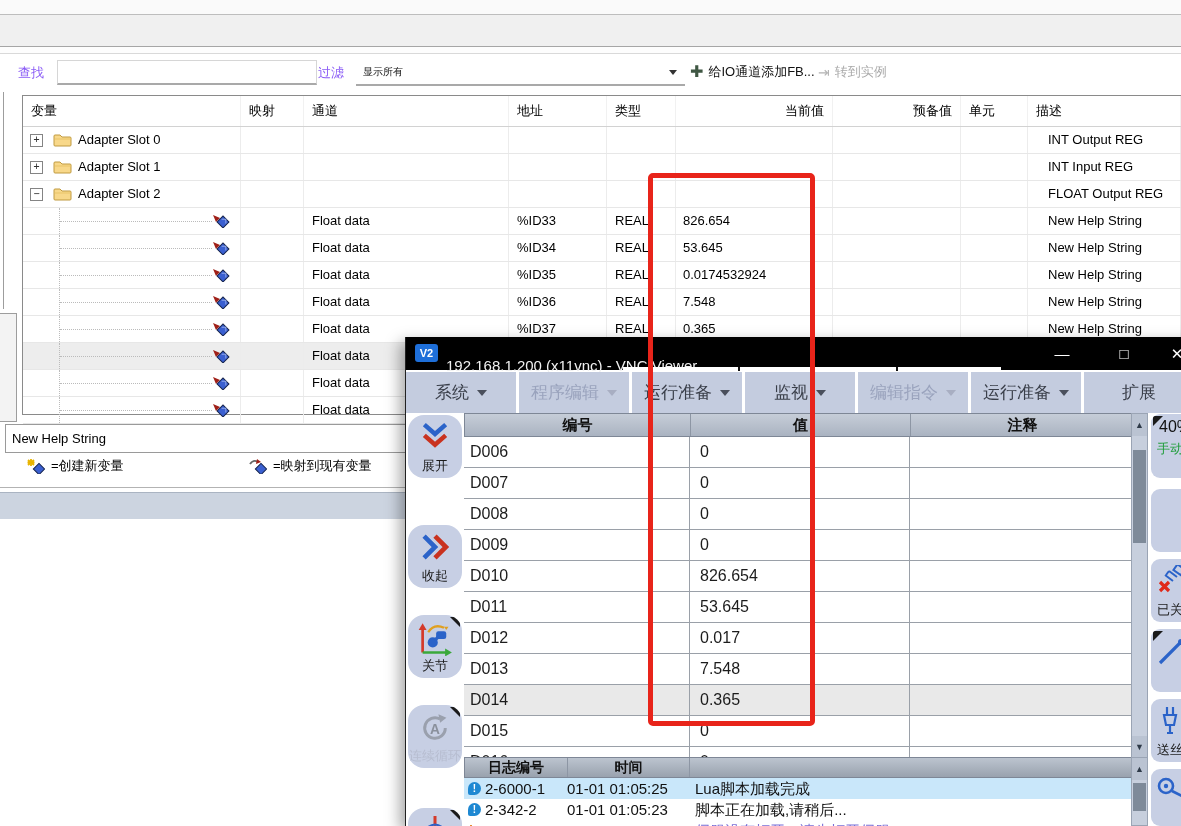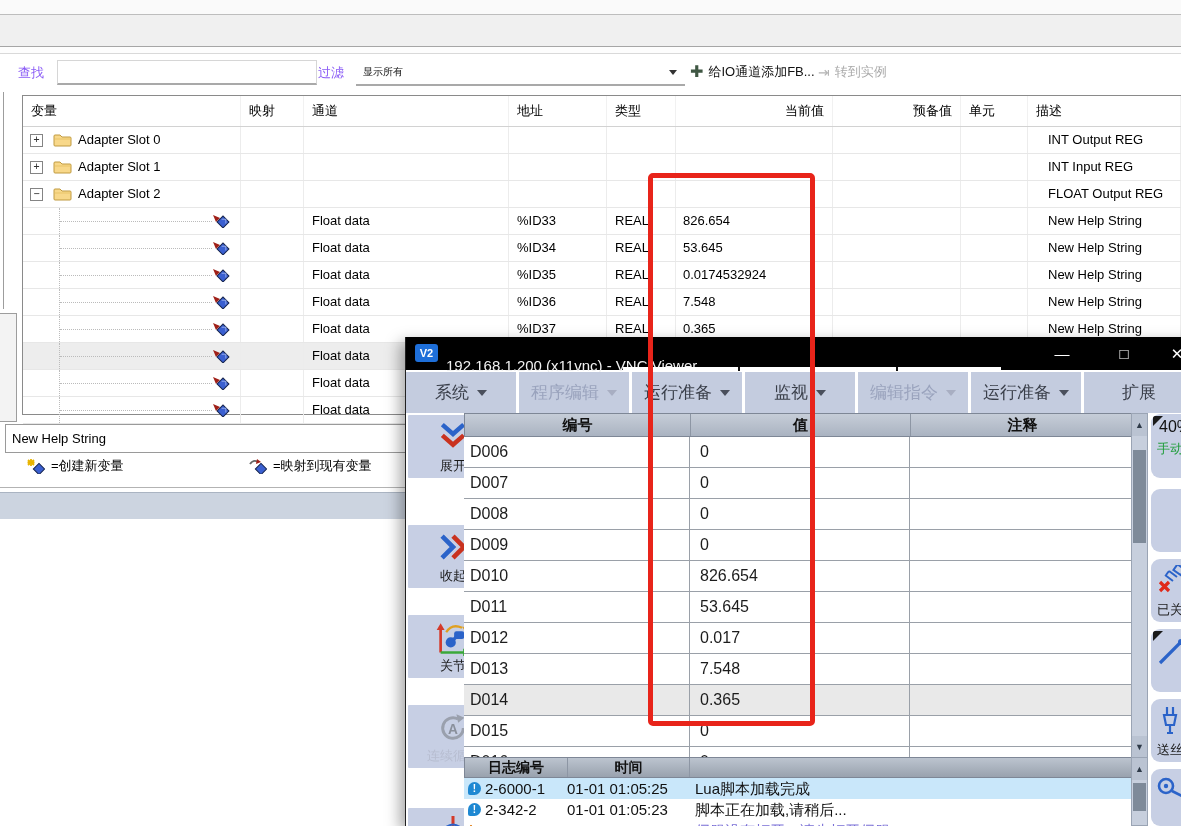--- a/index.html
+++ b/index.html
@@ -57,21 +57,21 @@
   .white-strip{left:217px;top:30px;width:378px;height:9px;background:#fff;border-bottom:1px solid #555;}
   .strip-tick{position:absolute;top:0;width:2px;height:4px;background:#111;}
 
   .vnc-menu{left:0;top:35px;width:100%;height:41px;background:#fff;display:flex;gap:3px;}
   .menu-item{width:110px;height:41px;background:#c4ccdf;display:flex;align-items:center;justify-content:center;gap:8px;font-size:17px;color:#3a3f4a;flex:none;}
   .menu-item.disabled{color:#9aa3bd;}
   .menu-caret{width:0;height:0;border-left:5px solid transparent;border-right:5px solid transparent;border-top:6px solid #4a4f5c;}
   .menu-item.disabled .menu-caret{border-top-color:#a8aec2;}
 
   .vnc-main{left:0;top:76px;width:100%;height:413px;background:#fff;}
-  .side-btn{left:2px;width:54px;background:#c7cfe4;border-radius:1px;text-align:center;overflow:hidden;padding-left:36px;}
+  .side-btn{left:2px;width:54px;background:#c7cfe4;border-radius:16px;text-align:center;overflow:hidden;}
   .side-btn .lbl{position:absolute;bottom:3px;left:0;right:0;font-size:13px;color:#1a1a1a;white-space:nowrap;}
   .side-btn .ico{position:absolute;top:7px;left:0;right:0;display:flex;justify-content:center;}
   .side-btn.disabled .lbl{color:#b7bdd0;}
   .corner-tr:after{content:'';position:absolute;top:2px;right:2px;border-top:10px solid #1a1a1a;border-left:10px solid transparent;}
   .corner-tl:before{content:'';position:absolute;top:2px;left:2px;border-top:10px solid #1a1a1a;border-right:10px solid transparent;}
 
   .reg-table{left:58px;top:0;width:672px;}
   .reg-header,.reg-row{display:grid;grid-template-columns:226px 220px 1fr;}
   .reg-header{height:24px;background:linear-gradient(#c6cdd8,#aab3c1);border:1px solid #7e8796;box-sizing:border-box;}
   .reg-header .rc{font-weight:bold;font-size:15px;color:#111;text-align:center;line-height:22px;border-right:1px solid #8d96a4;}

